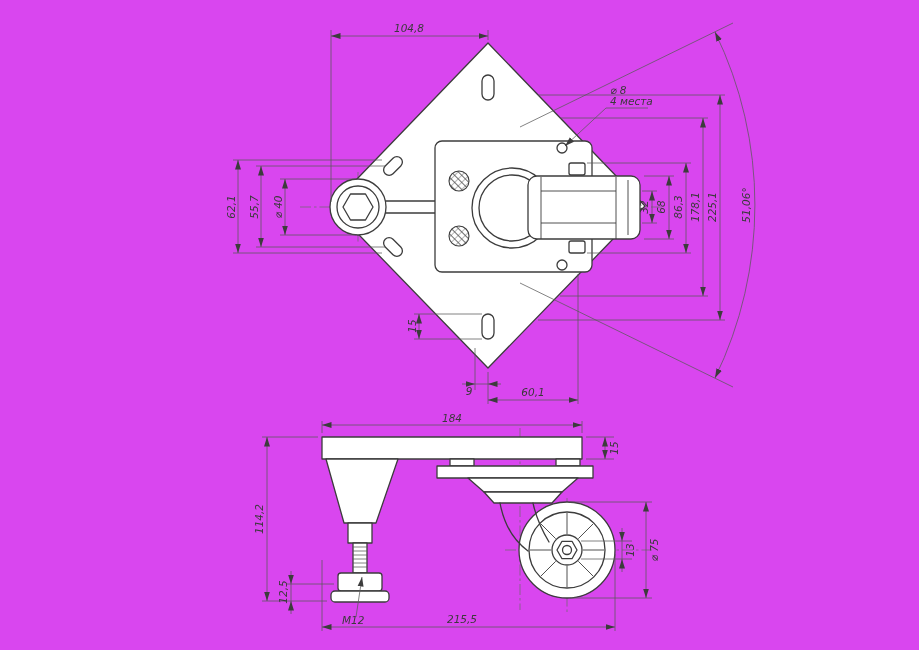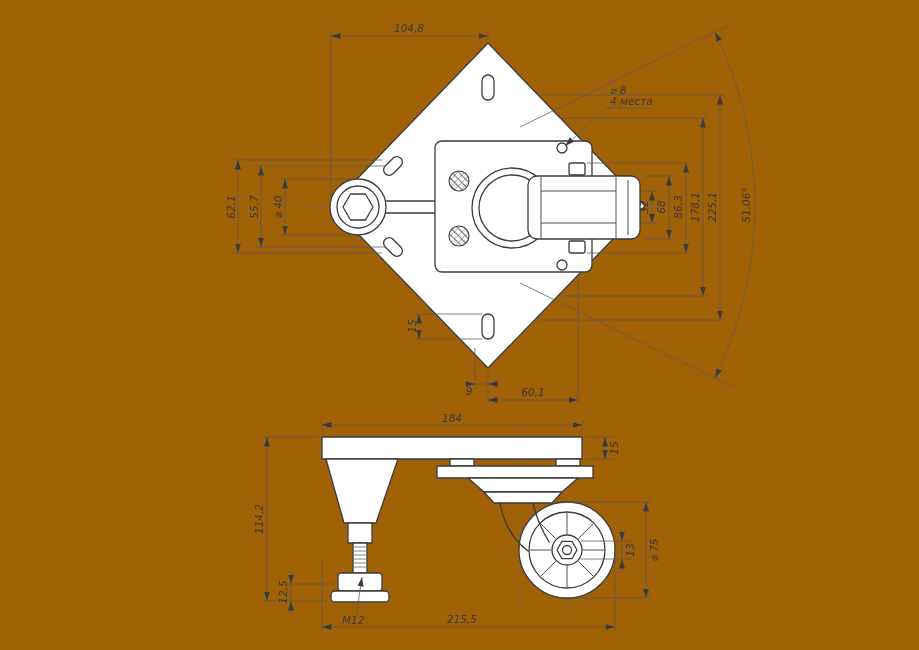--- a/index.html
+++ b/index.html
@@ -1,16 +1,16 @@
 <!DOCTYPE html>
 <html><head>
 <meta charset="utf-8">
 <style>
   html,body{margin:0;padding:0;background:#ffffff;}
-  .sheet{position:relative;width:919px;height:650px;background:#a16207;overflow:hidden;
+  .sheet{position:relative;width:919px;height:650px;background:#d946ef;overflow:hidden;
          font-family:"DejaVu Sans",sans-serif;}
   svg{display:block;}
   .outline{fill:none;stroke:#3c3c3c;stroke-width:1.3;stroke-linejoin:round;stroke-linecap:round;}
   .outline-f{fill:#ffffff;stroke:#3c3c3c;stroke-width:1.3;stroke-linejoin:round;}
   .thin2{fill:none;stroke:#3c3c3c;stroke-width:0.9;stroke-linejoin:round;}
   .thin{fill:none;stroke:#5a5a5a;stroke-width:0.75;}
   .center{fill:none;stroke:#6a6a6a;stroke-width:0.7;stroke-dasharray:11 3 2.5 3;}
   .dimtxt{font-family:"DejaVu Sans",sans-serif;font-style:italic;font-size:10.5px;fill:#3a3a3a;}
 </style>
 </head>

